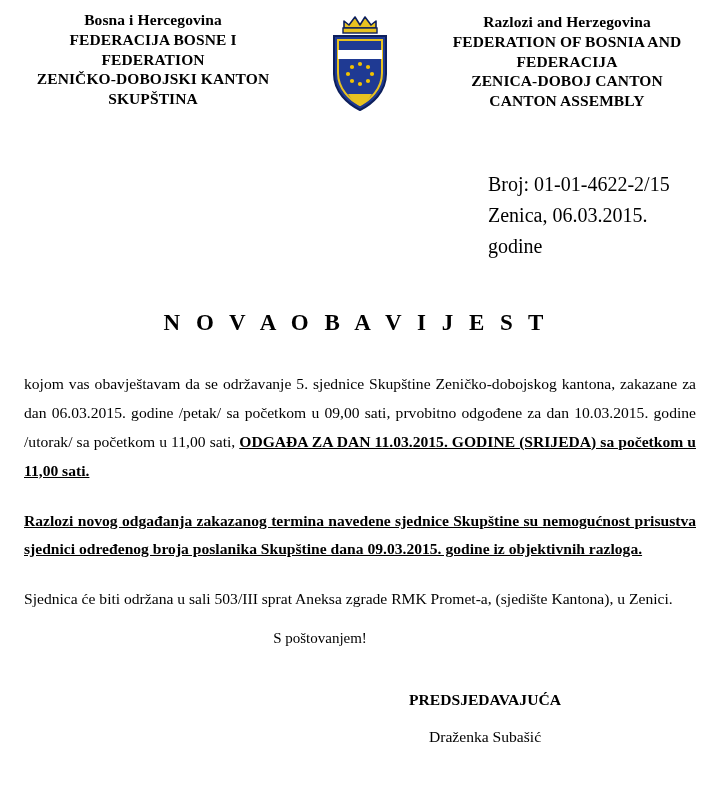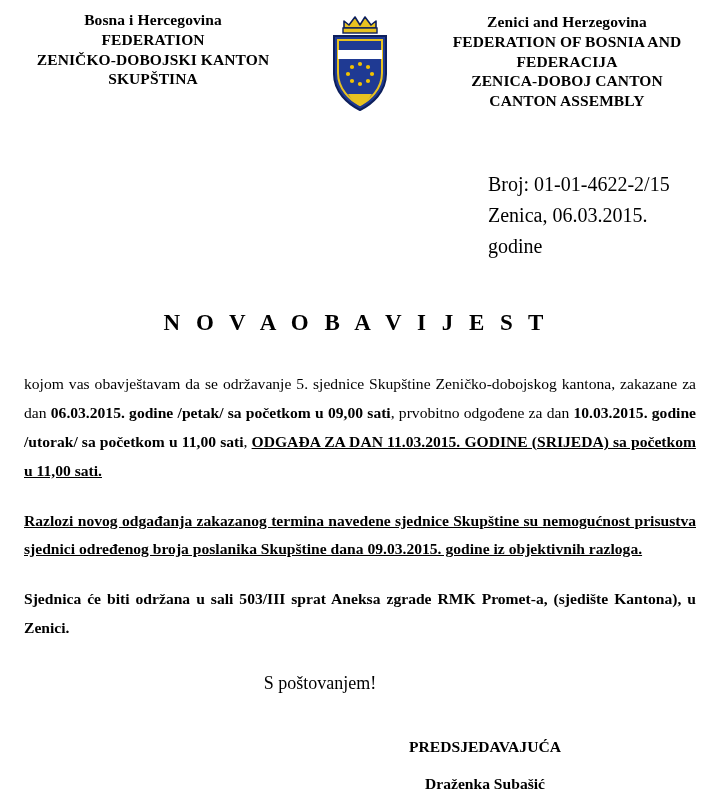--- a/index.html
+++ b/index.html
@@ -74,49 +74,50 @@
   .body-text {
     margin-top: 34px;
     font-size: 15.6px;
     line-height: 1.85;
     text-align: justify;
     padding: 0 6px 0 6px;
   }
   .para { margin: 0 0 0 0; }
   .para + .para { margin-top: 22px; }
   .para.justify-tight { line-height: 1.78; }
-  .b { font-weight: bold; }
+  .b { font-weight: normal; }
   .bu { font-weight: bold; text-decoration: underline; }
 
   .closing {
-    margin-top: 30px;
+    margin-top: 16px;
     text-align: center;
-    font-size: 18px;
+    font-size: 15px;
     padding-right: 80px;
   }
 
   .signature {
     margin-top: 34px;
     text-align: center;
     font-size: 15.6px;
     font-weight: bold;
     padding-left: 250px;
     line-height: 2.4;
   }
-  .sig-name { font-weight: bold; }
+  .sig-name { font-weight: normal; }
 </style>
 </head>
 <body>
 
 <div class="page">
 
   <div class="letterhead">
 
     <div class="lh-col left">
       <div class="lh-line">Bosna i Hercegovina</div>
+      <div class="lh-line">FEDERACIJA BOSNE I</div>
       <div class="lh-line">FEDERATION</div>
       <div class="lh-line">ZENIČKO-DOBOJSKI KANTON</div>
       <div class="lh-line">SKUPŠTINA</div>
     </div>
 
     <div class="crest-wrap">
       <svg width="92" height="105" viewBox="0 0 92 105">
 
         <path d="M30 16 L30 9 L35 13 L41 5 L46 13 L51 5 L57 13 L62 9 L62 16 Z" fill="#e8c220" stroke="#0d1f5c" stroke-width="1.6" stroke-linejoin="round"></path>
         <rect x="29" y="16" width="34" height="5" fill="#e8c220" stroke="#0d1f5c" stroke-width="1.4"></rect>
@@ -136,21 +137,21 @@
           <circle cx="38" cy="69" r="2.1"></circle>
           <circle cx="34" cy="62" r="2.1"></circle>
           <circle cx="38" cy="55" r="2.1"></circle>
         </g>
 
         <path d="M34 82 C38 88 42 92 46 94 C50 92 54 88 58 82 Z" fill="#e8c220"></path>
       </svg>
     </div>
 
     <div class="lh-col right">
-      <div class="lh-line">Zenici and Herzegovina</div>
+      <div class="lh-line">Razlozi and Herzegovina</div>
       <div class="lh-line">FEDERATION OF BOSNIA AND</div>
       <div class="lh-line">FEDERACIJA</div>
       <div class="lh-line">ZENICA-DOBOJ CANTON</div>
       <div class="lh-line">CANTON ASSEMBLY</div>
     </div>
 
   </div>
 
   <div class="refblock">
     <div>Broj: 01-01-4622-2/15</div>

